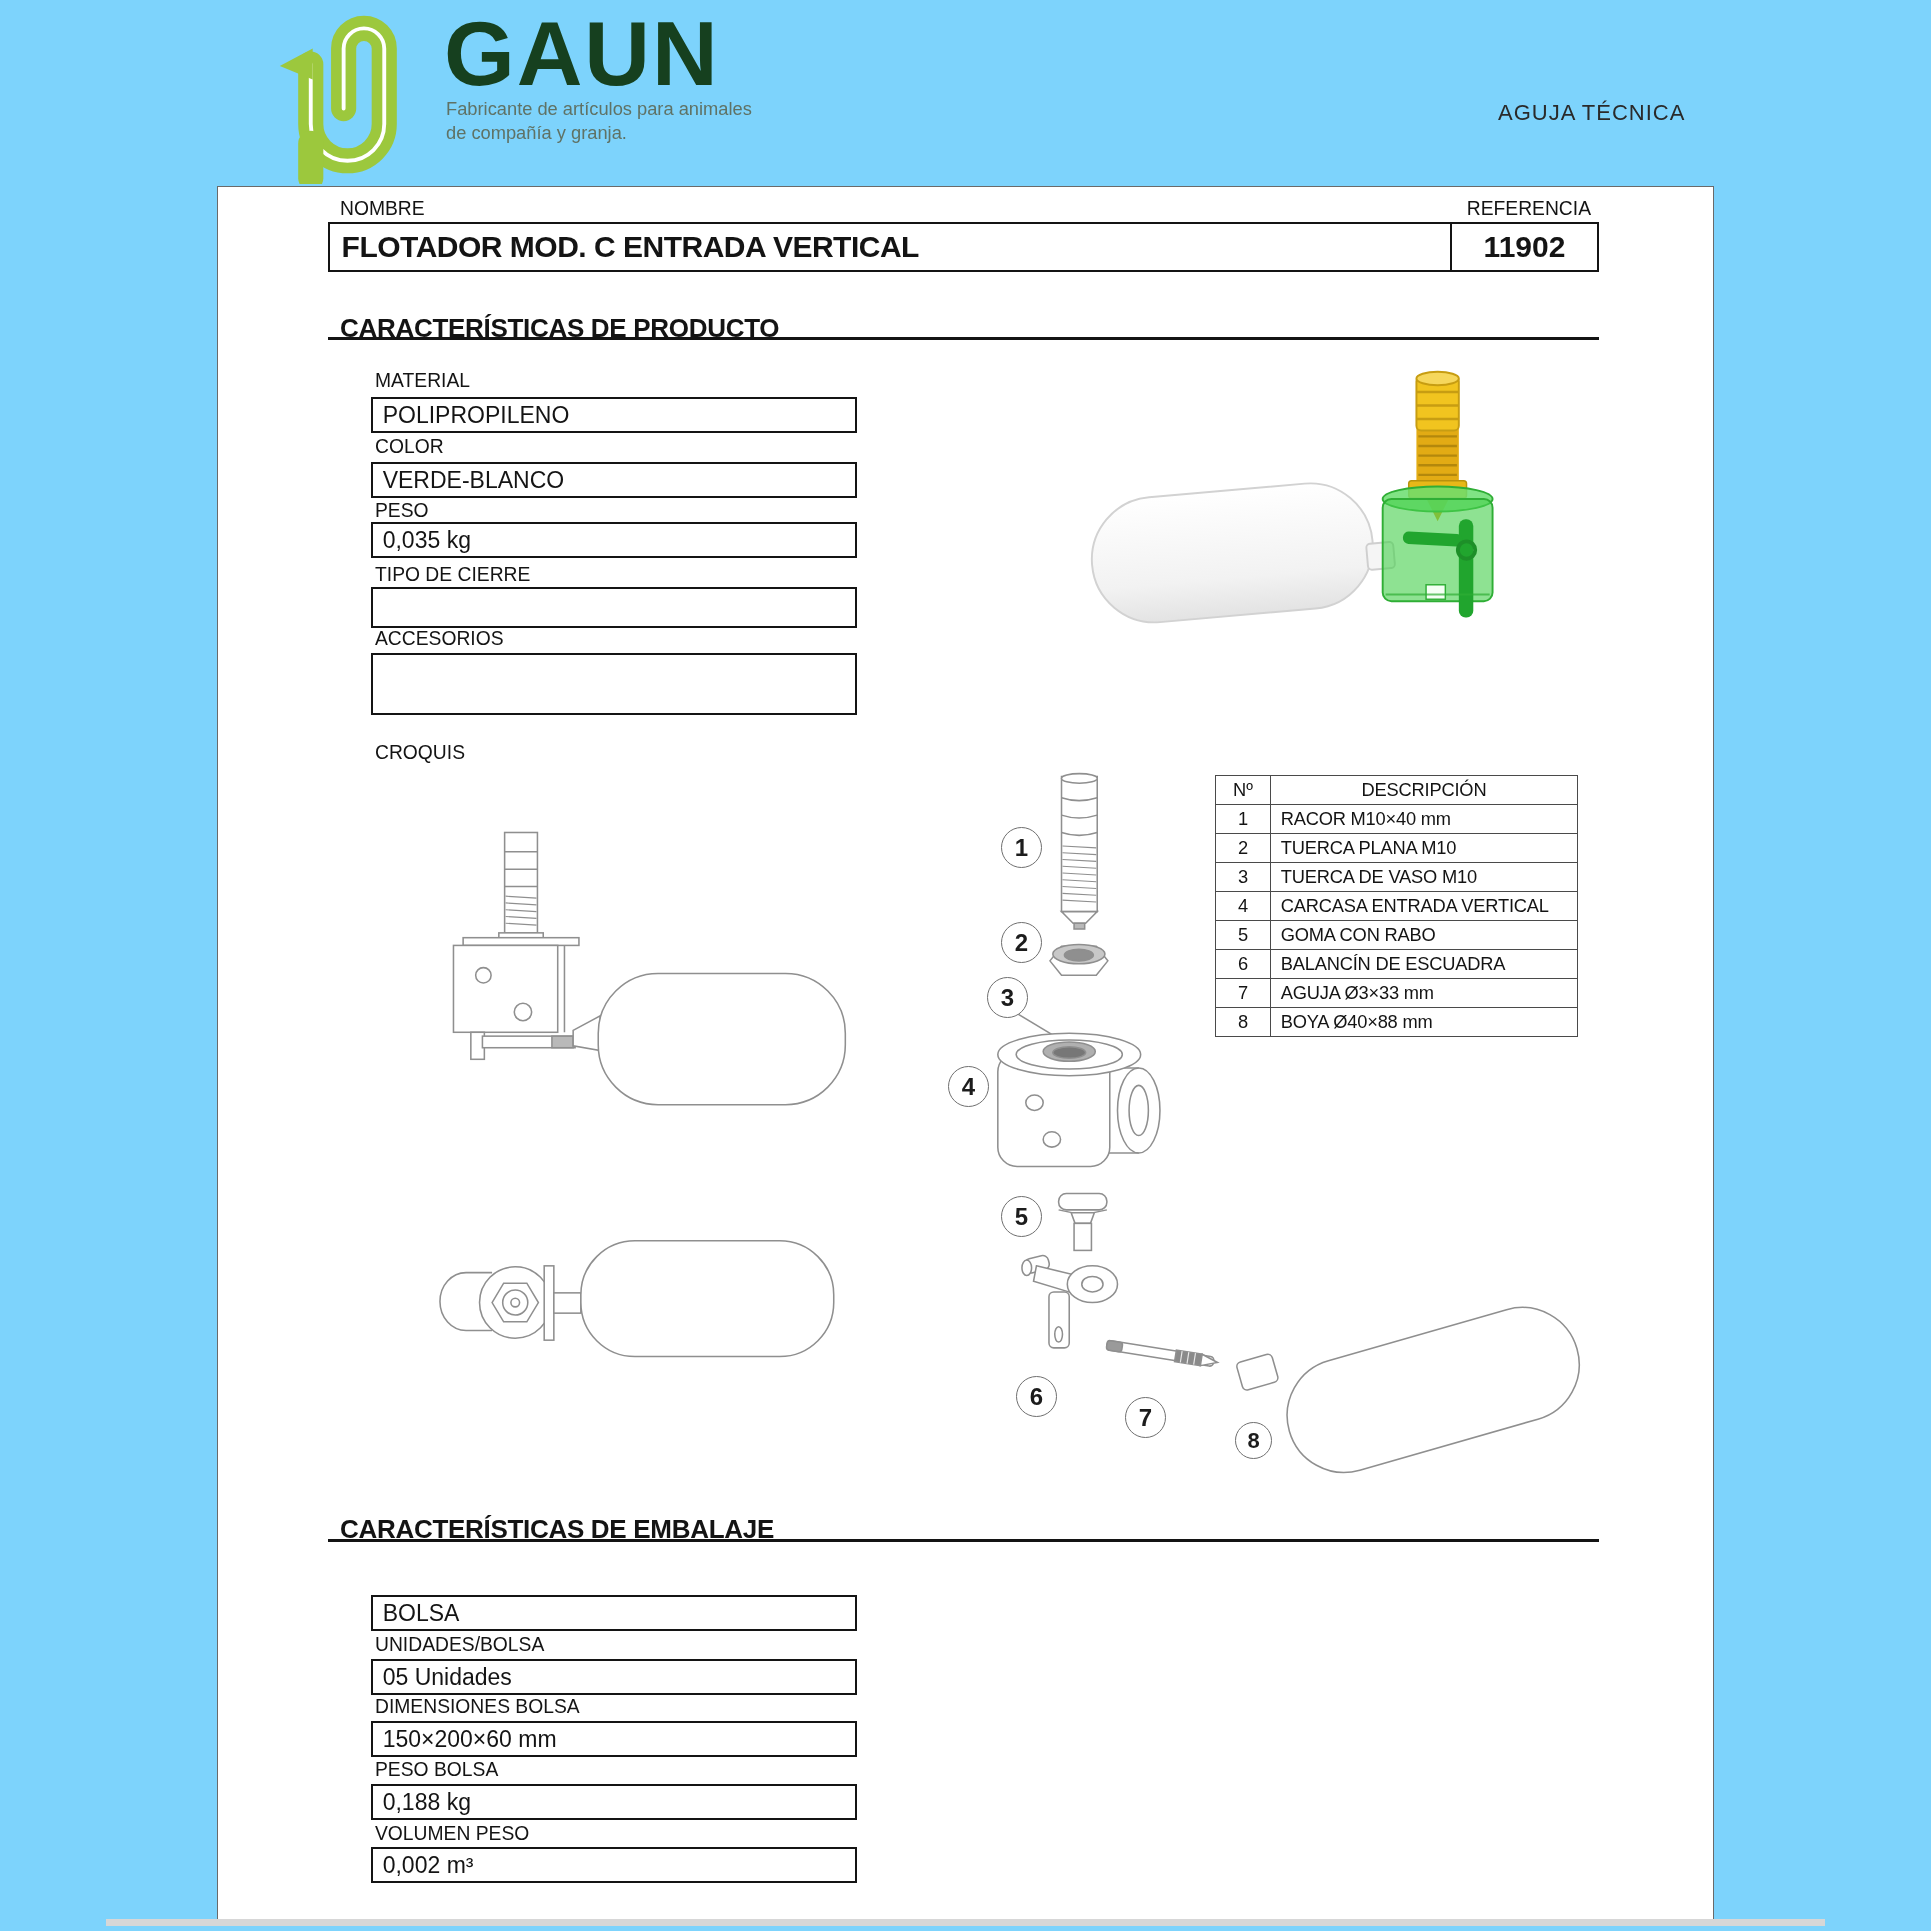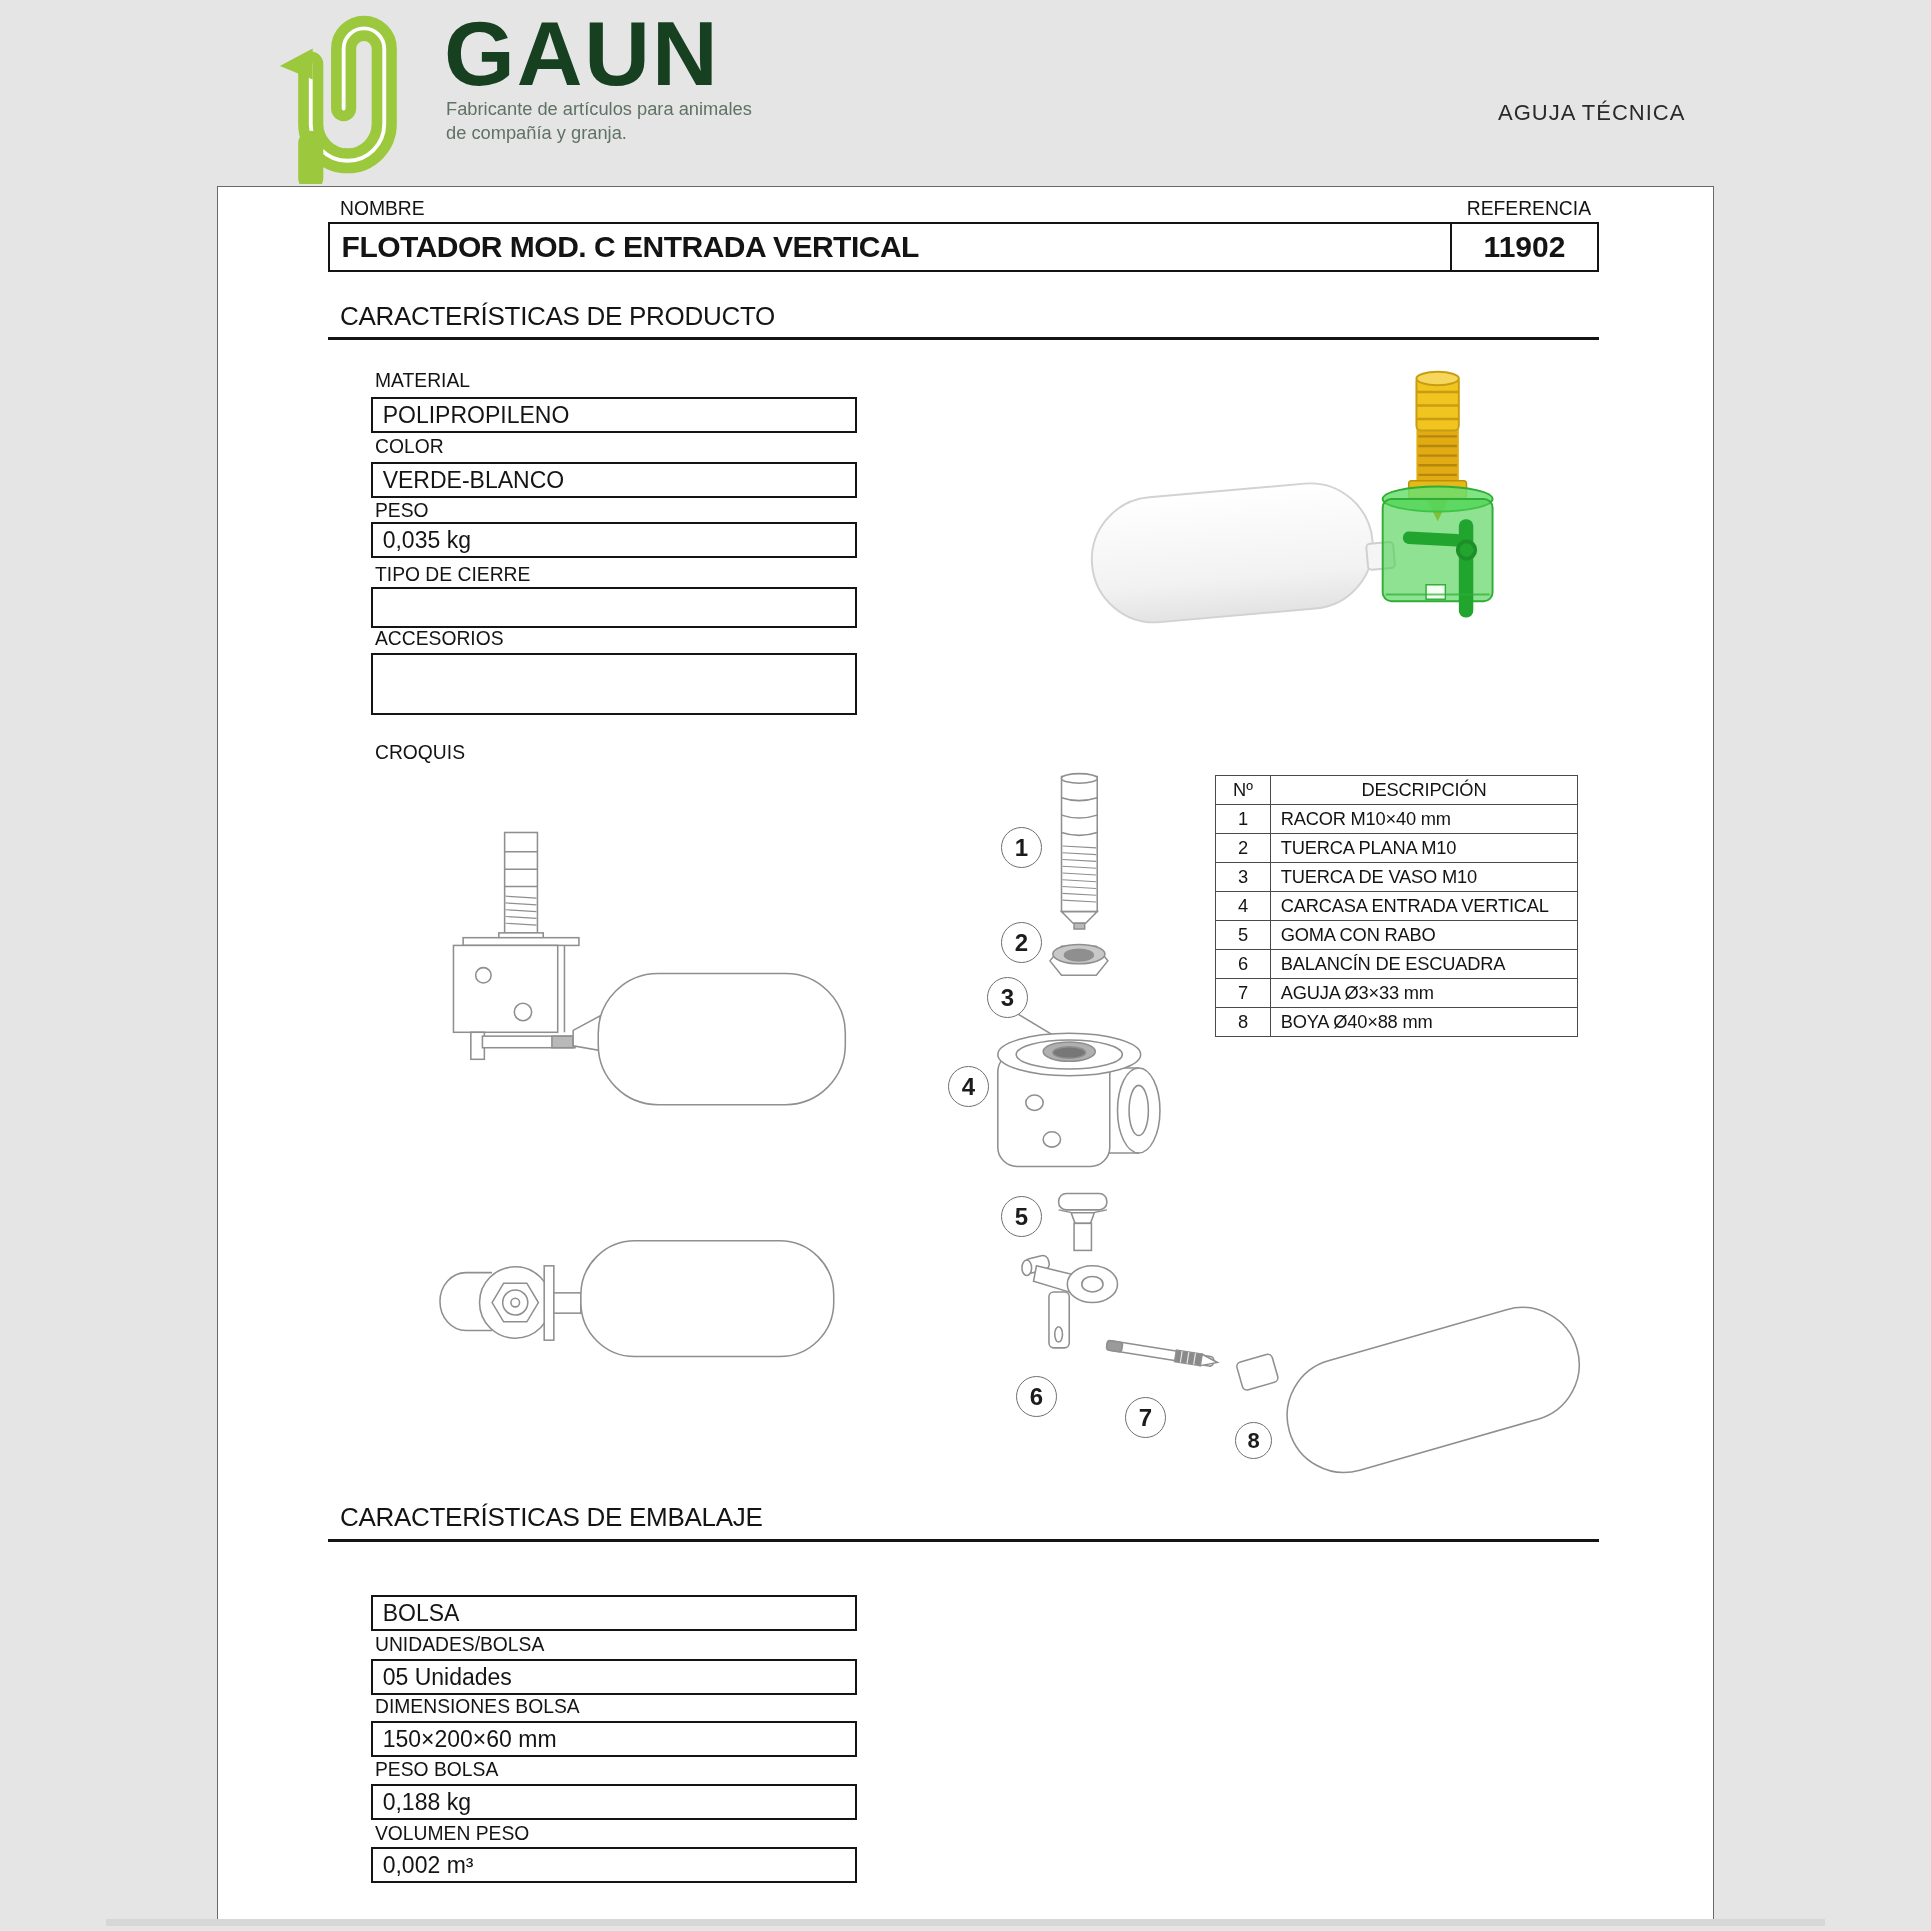--- a/index.html
+++ b/index.html
@@ -1,17 +1,17 @@
 <!DOCTYPE html>
 <html><head>
 <meta charset="utf-8">
 <style>
   html,body{margin:0;padding:0;background:#ffffff;}
   .page{
-    position:relative;width:1931px;height:1931px;background:#e5e5e5;
+    position:relative;width:1931px;height:1931px;background:#7dd3fc;
     font-family:"Liberation Sans", sans-serif;color:#141414;overflow:hidden;
   }
   
   .logo-icon{position:absolute;left:272px;top:7.7px;}
   .brand{position:absolute;left:444px;top:1.9px;font-size:91px;font-weight:bold;
          color:#16401f;letter-spacing:1.9px;}
   .tagline{position:absolute;left:446px;top:97px;font-size:18.3px;line-height:1.32;
            color:#5f7265;}
   .doc-type{position:absolute;left:1498px;top:100px;font-size:22px;color:#2a2a2a;
             letter-spacing:1px;}
@@ -21,21 +21,21 @@
   .scan-strip{position:absolute;left:106px;top:1919px;width:1719px;height:6.8px;background:#d7d7d7;}
   
   .id-label{position:absolute;font-size:19.3px;color:#141414;}
   .title-bar{position:absolute;left:328px;top:222px;width:1271px;height:50px;
              border:2.9px solid #141414;box-sizing:border-box;display:flex;background:#fff;}
   .title-cell{flex:1;display:flex;align-items:center;padding-left:11.6px;
               font-size:30px;font-weight:bold;letter-spacing:-0.5px;}
   .ref-cell{width:145px;border-left:2.9px solid #141414;display:flex;align-items:center;
             justify-content:center;font-size:30px;font-weight:bold;}
   
-  .sec-head{position:absolute;left:340px;font-size:26px;font-weight:normal;letter-spacing:-0.3px;}
+  .sec-head{position:absolute;left:340px;font-size:26px;font-weight:bold;letter-spacing:-0.3px;margin-top:12px;}
   .sec-rule{position:absolute;left:328px;width:1271px;height:2.9px;background:#141414;}
   
   .lbl{position:absolute;left:375px;font-size:19.3px;color:#141414;}
   .vbox{position:absolute;left:371px;width:486px;height:36px;border:2.9px solid #141414;
         background:#fff;box-sizing:border-box;display:flex;align-items:center;
         padding:0 9.7px;font-size:23px;}
   
   .croquis-label{position:absolute;left:375px;top:742px;font-size:19.3px;}
   .croquis-svg{position:absolute;left:328px;top:763px;}
   .photo-svg{position:absolute;left:1077px;top:365px;}

